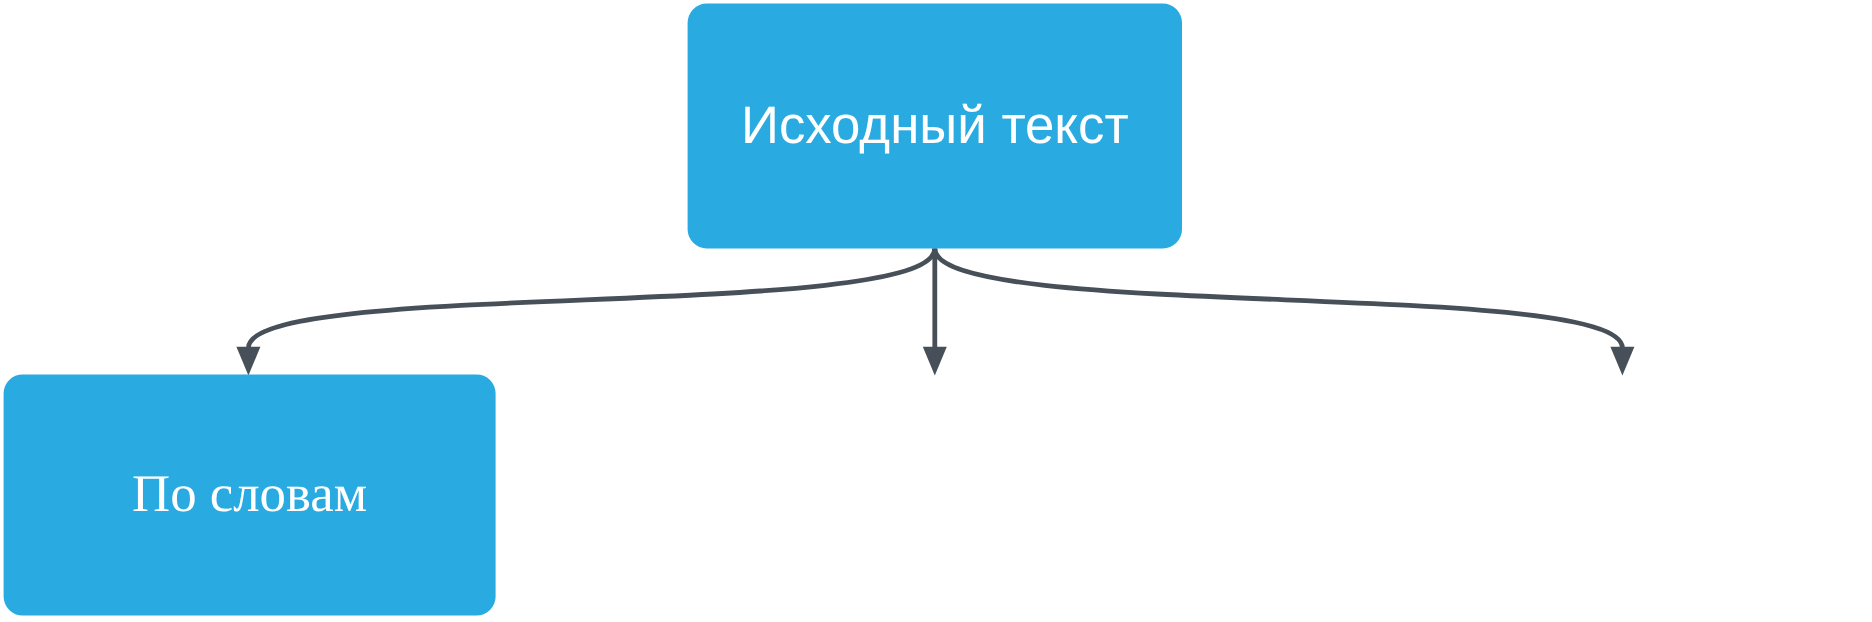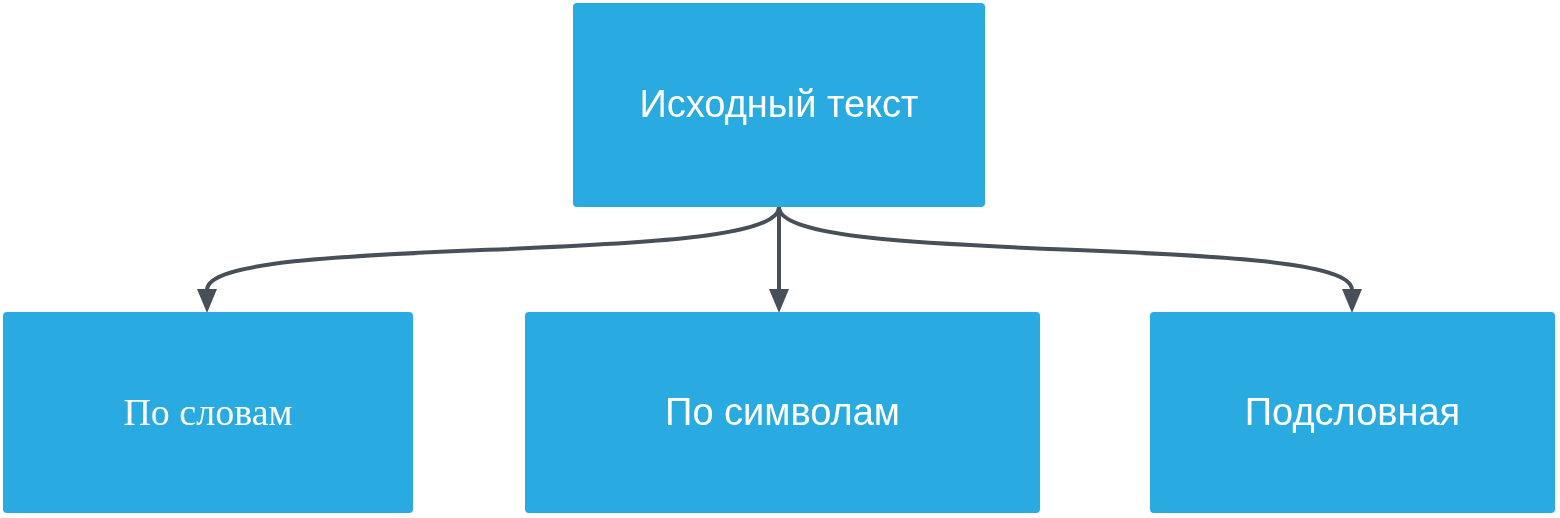--- a/index.html
+++ b/index.html
@@ -26,26 +26,26 @@
   .edges-layer {
     position: absolute;
     left: 0;
     top: 0;
     width: 1560px;
     height: 518px;
   }
   .node {
     position: absolute;
     background: var(--node-fill);
-    border-radius: 4px;
+    border-radius: 16px;
     display: flex;
     align-items: center;
     justify-content: center;
     color: var(--node-text);
-    font-size: 38px;
+    font-size: 44px;
     line-height: 1.2;
     text-align: right;
     white-space: nowrap;
   }
   .node-root   { left: 573px; top: 3px;   width: 412px; height: 204px; }
   .node-child1 { left: 3px;   top: 312px; width: 410px; height: 201px; font-family: Liberation Serif, serif; }
   .node-child2 { left: 525px; top: 312px; width: 515px; height: 201px; }
   .node-child3 { left: 1150px;top: 312px; width: 405px; height: 201px; }
   .edge-path {
     fill: none;
@@ -81,21 +81,15 @@
   </svg>
 
   <div class="node node-root">
     <span>Исходный текст</span>
   </div>
 
   <div class="node node-child1">
     <span>По словам</span>
   </div>
 
-  <div class="node node-child2">
-    <span>По символам</span>
-  </div>
 
-  <div class="node node-child3">
-    <span>Подсловная</span>
-  </div>
 
 </div>
 
 </body></html>

